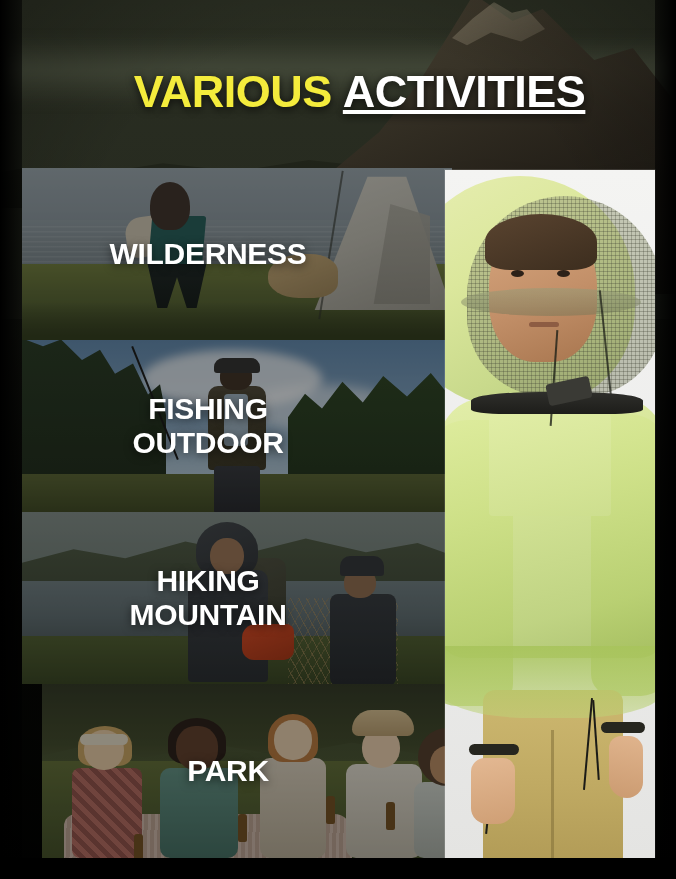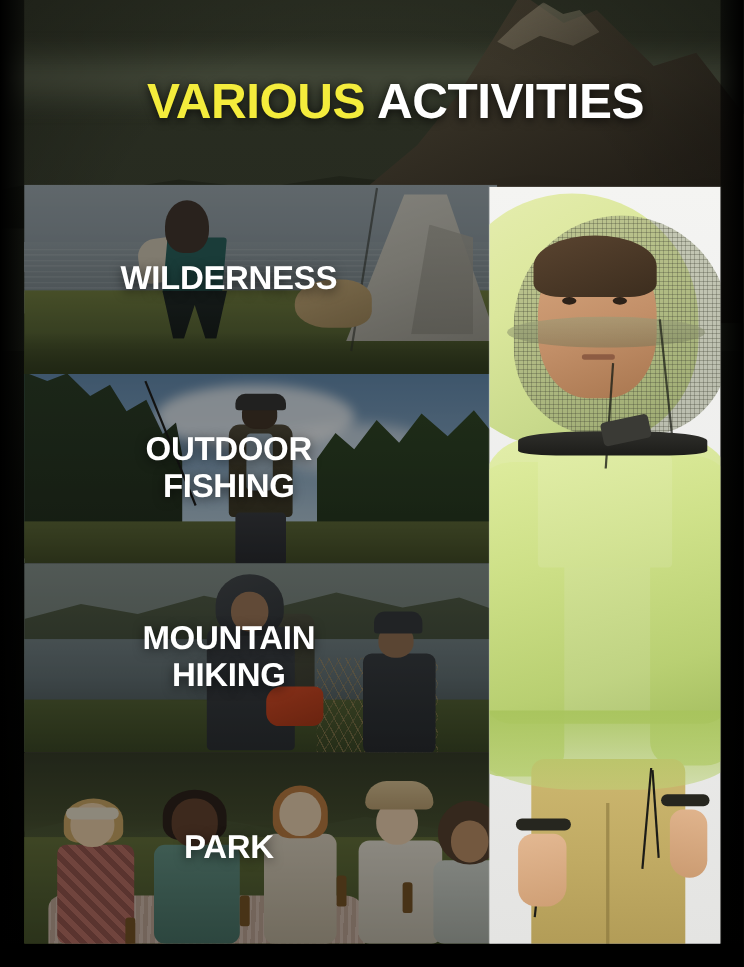--- a/index.html
+++ b/index.html
@@ -64,38 +64,38 @@
     font-size:45px;
     font-weight:900;
     letter-spacing:-0.5px;
     line-height:1;
     text-transform:uppercase;
     white-space:nowrap;
     text-shadow:0 2px 9px rgba(0,0,0,.75);
     z-index:6;
   }
   .headline .w1 { color:#f4ec3c;margin-left:43px; }
-  .headline .w2 { color:#ffffff; margin-left:11px; }
+  .headline .w2 { color:#ffffff; margin-left:11px;text-decoration:underline; }
 
   
   .panels {
     position:absolute;
     left:22px; top:168px;
     width:430px; height:600px;
     z-index:3;
   }
   .panel {
     position:relative;
     width:100%;
     overflow:hidden;
   }
   .panel.p1 { height:172px; }
   .panel.p2 { height:172px; }
   .panel.p3 { height:172px; }
-  .panel.p4 { height:174px; }
+  .panel.p4 { height:174px;margin-left:20px; }
 
   .panel-photo { position:absolute; inset:0; overflow:hidden; }
   .panel-shade {
     position:absolute; inset:0;
     background:rgba(18,20,16,.42);
   }
   .panel-label {
     position:absolute; inset:0;
     display:flex; flex-direction:column;
     align-items:center; justify-content:center;
@@ -448,22 +448,22 @@
           <div class="rod"></div>
           <div class="a-body"></div>
           <div class="a-shirt"></div>
           <div class="a-legs"></div>
           <div class="a-head"></div>
           <div class="a-cap"></div>
         </div>
       </div>
       <div class="panel-shade"></div>
       <div class="panel-label">
+        <span>FISHING</span>
         <span>OUTDOOR</span>
-        <span>FISHING</span>
       </div>
     </div>
 
     <div class="panel p3">
       <div class="panel-photo">
         <div class="sky"></div>
         <div class="ridge"></div>
         <div class="lake"></div>
         <div class="shore"></div>
         <div class="brush"></div>
@@ -475,22 +475,22 @@
           <div class="h1-face"></div>
         </div>
         <div class="h2">
           <div class="h2-body"></div>
           <div class="h2-face"></div>
           <div class="h2-cap"></div>
         </div>
       </div>
       <div class="panel-shade"></div>
       <div class="panel-label">
+        <span>HIKING</span>
         <span>MOUNTAIN</span>
-        <span>HIKING</span>
       </div>
     </div>
 
     <div class="panel p4">
       <div class="panel-photo">
         <div class="sky"></div>
         <div class="trees"></div>
         <div class="lawn"></div>
         <div class="blanket"></div>
         <div class="g1">

